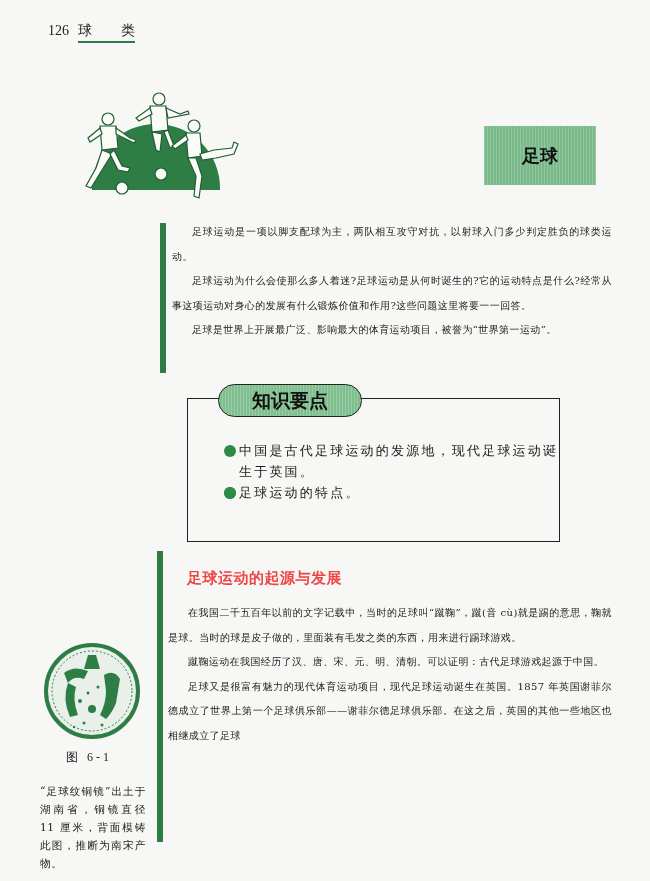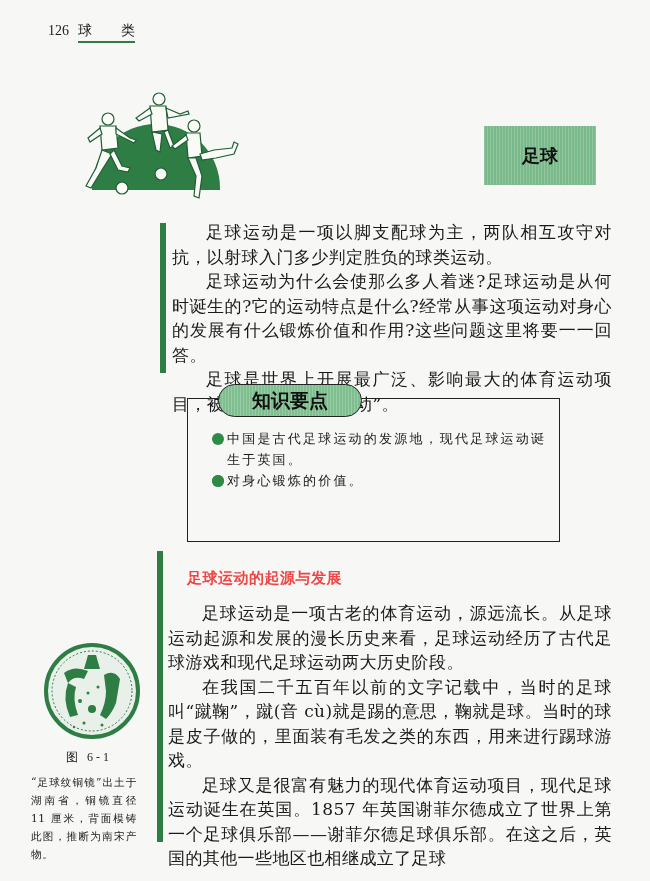--- a/index.html
+++ b/index.html
@@ -18,48 +18,48 @@
     background-color: #79b98a;
     background-image: repeating-linear-gradient(90deg, rgba(255,255,255,0.18) 0 1px, transparent 1px 3px);
     display: flex; align-items: center; justify-content: center;
     font-family: "DejaVu Sans", sans-serif; font-weight: bold; font-size: 18px; letter-spacing: 14px;
     color: #111;
   }
   .title-box span { margin-right: -14px; }
   .illus { left: 64px; top: 80px; width: 180px; height: 125px; }
   .bar { background: #2e7d45; width: 6px; }
   .para {
-    font-size: 17px; line-height: 24.5px; text-indent: 2em; margin: 0;
+    font-size: 10px; line-height: 24.5px; text-indent: 2em; margin: 0;
     text-align: justify; letter-spacing: 0.4px;
   }
   .intro { left: 172px; top: 220px; width: 440px; }
   .kbox {
     left: 187px; top: 398px; width: 373px; height: 144px;
     border: 1.5px solid #222; box-sizing: border-box;
   }
   .kpill {
     left: 218px; top: 384px; width: 144px; height: 33px;
     border: 1.5px solid #222; border-radius: 17px; box-sizing: border-box;
     background-color: #7fbf8f;
     background-image: repeating-linear-gradient(90deg, rgba(255,255,255,0.2) 0 1px, transparent 1px 3px);
     display:flex; align-items:center; justify-content:center;
     font-family: "DejaVu Sans", sans-serif; font-weight: bold; font-size: 19px; color: #111; letter-spacing: 10px;
   }
   .kpill span { margin-right: -10px; }
-  .klist { left: 212px; top: 428px; width: 340px; list-style: none; margin: 0; padding: 0; }
+  .klist { left: 212px; top: 428px; width: 340px; list-style: none; margin: 12px; padding: 0; }
   .klist li { font-size: 13px; line-height: 21px; letter-spacing: 2.2px; position: relative; padding-left: 15px; }
   .dot { position: absolute; left: 0; top: 5px; width: 12px; height: 12px; border-radius: 50%; background: #2e8b46; }
   .h2 {
     left: 187px; top: 569px; font-family: "DejaVu Sans", sans-serif; font-weight: bold;
     font-size: 15px; color: #ef4444; letter-spacing: 0.5px;
   }
   .body2 { left: 168px; top: 601px; width: 444px; }
   .medal { left: 44px; top: 643px; width: 96px; height: 96px; }
   .fig-label { left: 66px; top: 749px; font-size: 12px; font-family: "Liberation Serif", serif; letter-spacing: 3px; }
-  .fig-caption { left: 28px; top: 770px; width: 106px; font-size: 10.6px; line-height: 18px; margin: 3px; text-indent: 0; letter-spacing: 0.6px; }
+  .fig-caption { left: 28px; top: 770px; width: 106px; font-size: 10.6px; line-height: 18px; margin: 12px; text-indent: 0; letter-spacing: 0.6px; }
 </style>
 </head>
 <body>
 
 <div class="abs running-header">
   <span class="page-num">126</span>
   <span class="section-name">
     <span>球</span>
     <span>类</span>
   </span>
@@ -111,28 +111,28 @@
 <div class="abs kbox"></div>
 <div class="abs kpill">
   <span>知</span>
   <span>识</span>
   <span>要</span>
   <span>点</span>
 </div>
 <ul class="abs klist">
   <li><span class="dot"></span><span>中国是古代足球运动的发源地，现代足球运动诞生于英国。</span></li>
   <li><span class="dot"></span></li>
-  <li><span class="dot"></span><span>对身心锻炼的价值。</span></li>
+  <li><span class="dot"></span><span>足球运动的特点。</span></li>
 </ul>
 
 <div class="abs bar" style="left:157px; top:551px; height:291px;"></div>
 <div class="abs h2">足球运动的起源与发展</div>
 <div class="abs body2">
-  <p class="para">足球运动是一项古老的体育运动，源远流长。从足球运动起源和发展的漫长历史来看，足球运动经历了古代足球游戏和现代足球运动两大历史阶段。</p>
   <p class="para">在我国二千五百年以前的文字记载中，当时的足球叫“蹴鞠”，蹴(音 cù)就是踢的意思，鞠就是球。当时的球是皮子做的，里面装有毛发之类的东西，用来进行踢球游戏。</p>
+  <p class="para">蹴鞠运动在我国经历了汉、唐、宋、元、明、清朝。可以证明：古代足球游戏起源于中国。</p>
   <p class="para">足球又是很富有魅力的现代体育运动项目，现代足球运动诞生在英国。1857 年英国谢菲尔德成立了世界上第一个足球俱乐部——谢菲尔德足球俱乐部。在这之后，英国的其他一些地区也相继成立了足球</p>
 </div>
 
 <div class="abs medal">
   <svg width="96" height="96" viewBox="0 0 96 96">
     <circle cx="48" cy="48" r="46" fill="#e9f0ea" stroke="#2e7d45" stroke-width="4"></circle>
     <circle cx="48" cy="48" r="40" fill="none" stroke="#2e7d45" stroke-width="1" stroke-dasharray="2 2"></circle>
     <g fill="#2e7d45">
       <path d="M44 12 L52 12 L56 26 L40 26 Z"></path>
       <path d="M20 30 Q30 22 44 28 L40 36 Q30 32 24 40 Z"></path>

